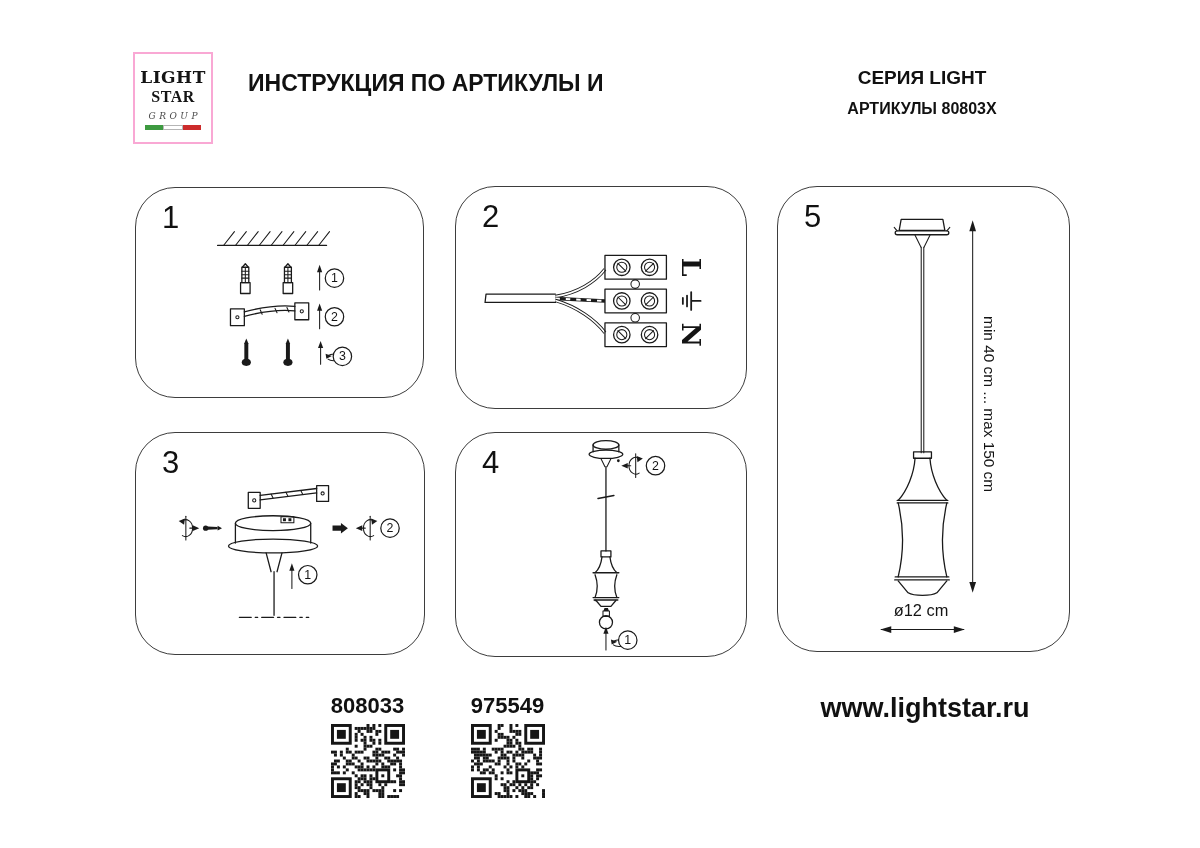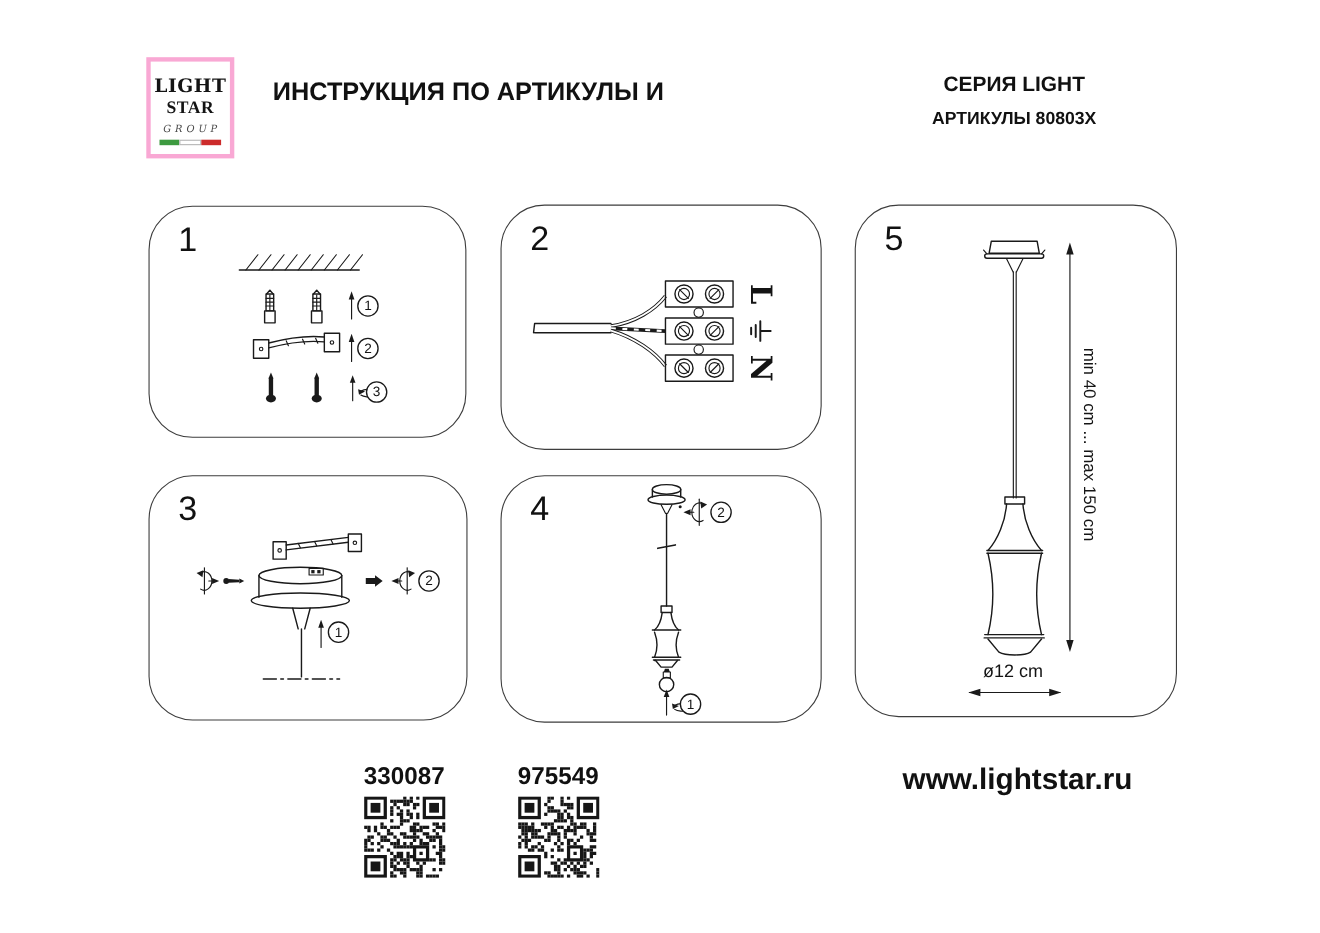--- a/index.html
+++ b/index.html
@@ -1,20 +1,20 @@
 <!DOCTYPE html>
 <html><head>
 <meta charset="utf-8">
 <style>
   html,body{margin:0;padding:0;background:#fff;}
   .page{position:relative;width:1200px;height:848px;background:#ffffff;
         font-family:"Liberation Sans",sans-serif;color:#141414;overflow:hidden;}
   .abs{position:absolute;}
   
-  .logo-box{left:133px;top:52px;width:80px;height:92px;border:4px solid #f9a8d4;
+  .logo-box{left:133px;top:52px;width:80px;height:92px;border:2px solid #f9a8d4;
             display:flex;flex-direction:column;align-items:center;box-sizing:border-box;}
   .logo-light{font-family:"DejaVu Serif",serif;font-weight:bold;font-size:17px;line-height:17px;margin-top:15px;letter-spacing:.5px;}
   .logo-star{font-family:Liberation Serif, serif;font-weight:bold;font-size:16px;line-height:22px;letter-spacing:.5px;}
   .logo-group{font-family:"DejaVu Serif",serif;font-size:9px;letter-spacing:3.5px;color:#4a4a4a;margin-top:3px;padding-left:3.5px;font-style:italic;}
   .flag{width:57px;height:4.5px;margin-top:4px;display:flex;}
   .flag span{flex:1;}
   .title{left:248px;top:69px;width:420px;font-size:23px;font-weight:bold;line-height:29px;color:#111;}
   .series-block{left:772px;top:68px;width:300px;text-align:center;color:#111;}
   .series-line1{font-size:19px;font-weight:bold;line-height:20px;}
   .series-line2{font-size:16px;font-weight:bold;line-height:24px;margin-top:9px;}
@@ -341,21 +341,21 @@
       <g>
         <text class="svgtxt" font-size="16.5" x="144" y="431" text-anchor="middle">ø12 cm</text>
         <path class="ln-thin" d="M104,445 L187,445"></path>
         <path class="fl" d="M114,441.6 L103,445 L114,448.4 Z"></path>
         <path class="fl" d="M177,441.6 L188,445 L177,448.4 Z"></path>
       </g>
     </svg>
     <span class="pnum">5</span>
   </div>
 
-  <div class="abs article" style="left:300px;top:693px;width:135px;">330087</div>
+  <div class="abs article" style="left:300px;top:693px;width:135px;">808033</div>
   <svg class="abs" style="left:331px;top:724px;" width="74" height="74" viewBox="0 0 75 75">
       <rect x="36" y="0" width="3" height="3" fill="#161616"></rect>
       <rect x="42" y="0" width="3" height="3" fill="#161616"></rect>
       <rect x="48" y="0" width="3" height="3" fill="#161616"></rect>
       <rect x="24" y="3" width="3" height="3" fill="#161616"></rect>
       <rect x="27" y="3" width="3" height="3" fill="#161616"></rect>
       <rect x="30" y="3" width="3" height="3" fill="#161616"></rect>
       <rect x="33" y="3" width="3" height="3" fill="#161616"></rect>
       <rect x="36" y="3" width="3" height="3" fill="#161616"></rect>
       <rect x="39" y="3" width="3" height="3" fill="#161616"></rect>

